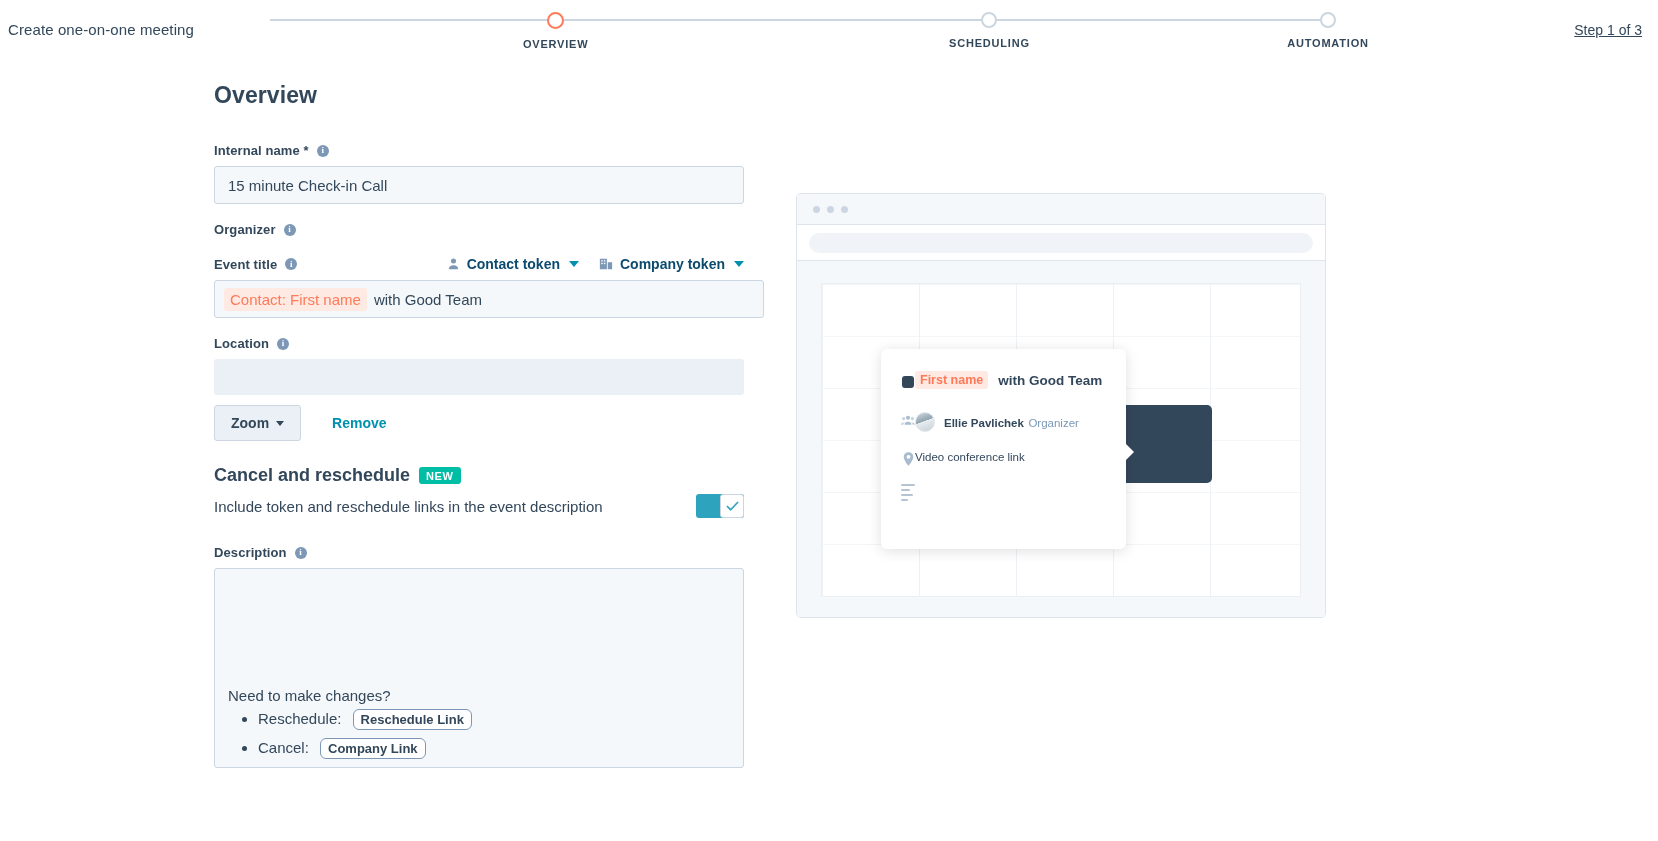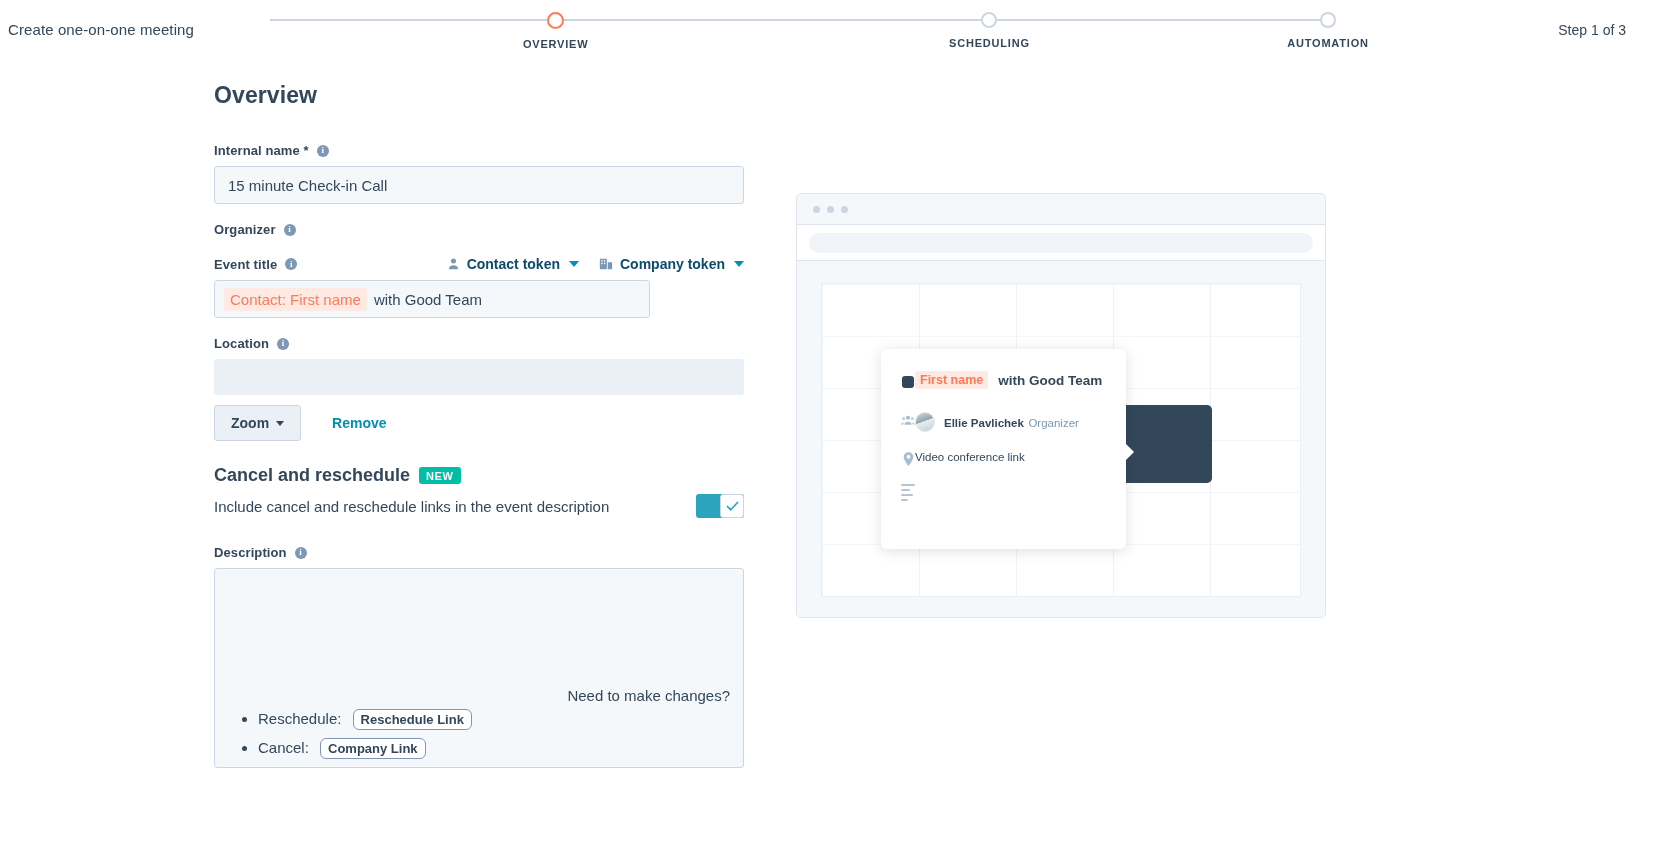--- a/index.html
+++ b/index.html
@@ -19,23 +19,24 @@
   }
   .topbar-title {
     position: absolute;
     left: 8px; top: 21px;
     font-size: 15px;
     color: #33475b;
     letter-spacing: .1px;
   }
   .step-count {
     position: absolute;
-    right: 32px; top: 22px;
+    right: 16px; top: 22px;
     font-size: 14px;
     color: #33475b;
+    text-decoration: underline;
   }
   .stepper {
     position: absolute;
     left: 270px; right: 330px; top: 12px;
     height: 40px;
   }
   .step-line {
     position: absolute;
     top: 7px; left: 0; right: 0;
     height: 2px;
@@ -171,21 +172,21 @@
   .token-btn .tcaret {
     width: 0; height: 0;
     border-left: 5px solid transparent;
     border-right: 5px solid transparent;
     border-top: 6px solid #0091ae;
     margin-left: 2px;
   }
   .token-icon { display: flex; }
 
   .event-title-input {
-    width: 436px;
+    width: 550px;
     height: 38px;
     background: #f5f8fa;
     border: 1px solid #cbd6e2;
     border-radius: 3px;
     display: flex;
     align-items: center;
     padding: 0 9px;
     gap: 7px;
     font-size: 15px;
   }
@@ -302,21 +303,20 @@
   .desc-content {
     position: absolute;
     left: 13px;
     bottom: 0;
     right: 13px;
   }
   .desc-line {
     font-size: 15px;
     color: #33475b;
     margin-bottom: 5px;
-    text-align: right;
   }
   .desc-ul { margin: 0 0 0 30px; }
   .desc-ul li {
     font-size: 15px;
     color: #33475b;
     margin-bottom: 8px;
     list-style: disc;
   }
   .desc-ul li > span.bullet-text { margin-right: 7px; }
   .pill-link {
@@ -545,21 +545,21 @@
         <span class="link-btn">Remove</span>
       </div>
     </div>
 
     <div class="field" style="margin-top:24px;">
       <div class="cr-head">
         <span class="cr-title">Cancel and reschedule</span>
         <span class="badge-new">NEW</span>
       </div>
       <div class="cr-row">
-        <span class="cr-desc">Include cancel and reschedule links in the event description</span>
+        <span class="cr-desc">Include token and reschedule links in the event description</span>
         <span class="toggle">
           <span class="knob">
             <svg width="13" height="11" viewBox="0 0 14 12">
                 <path d="M1.5 6 L5 9.6 L12.5 1.6" stroke="#2ea3bd" stroke-width="1.8" fill="none" stroke-linecap="round" stroke-linejoin="round"></path>
               </svg>
           </span>
         </span>
       </div>
     </div>
 

